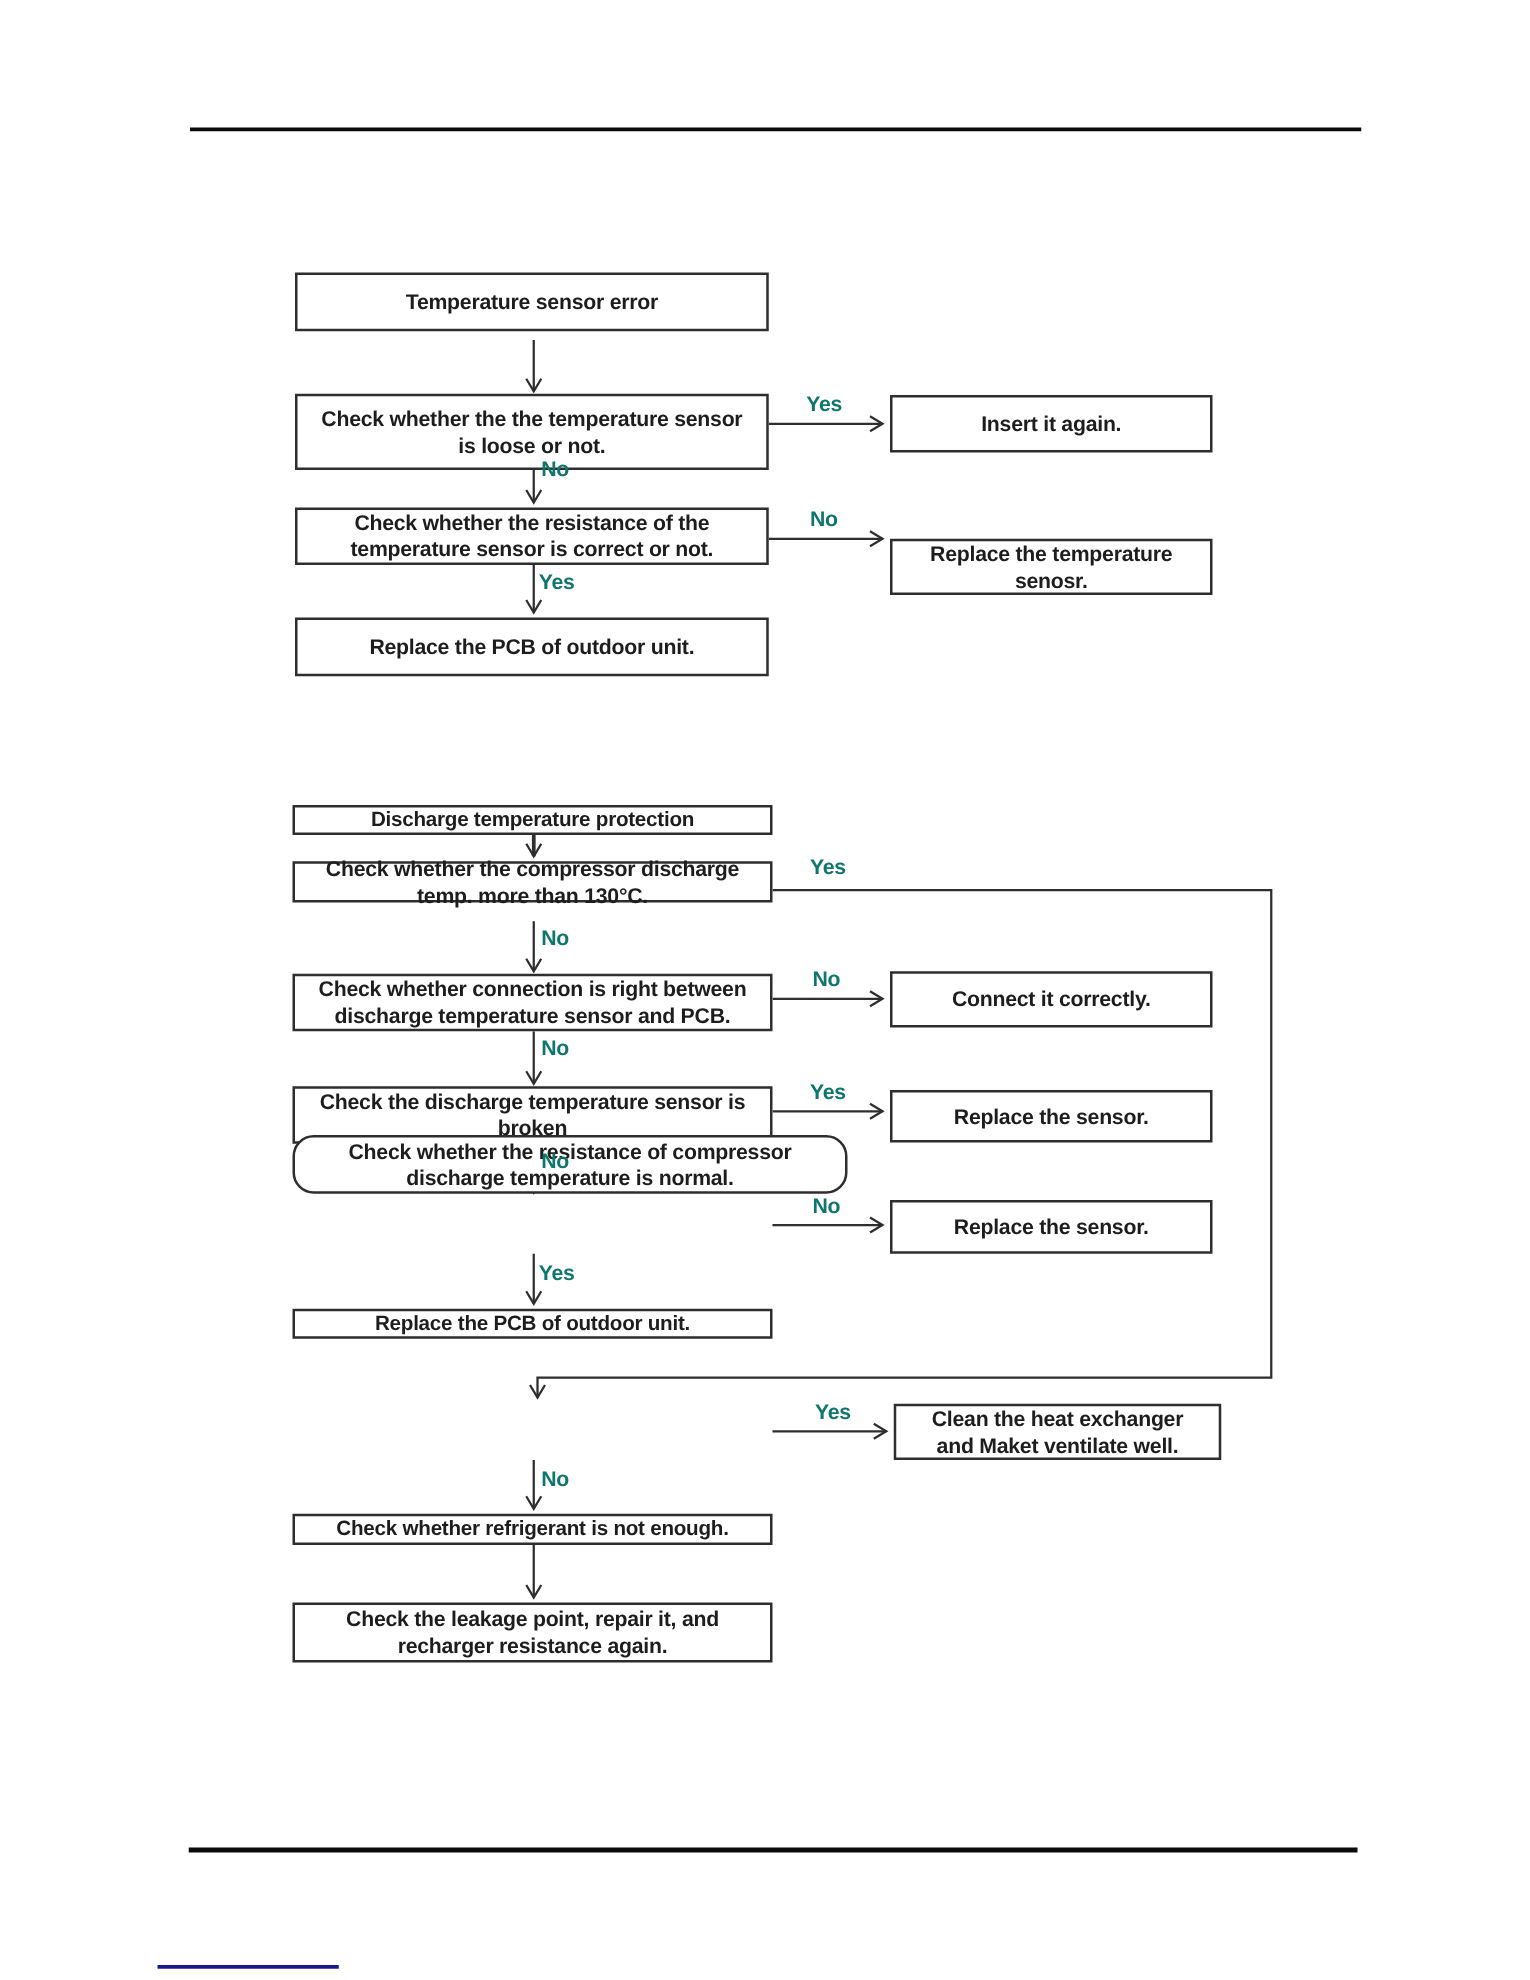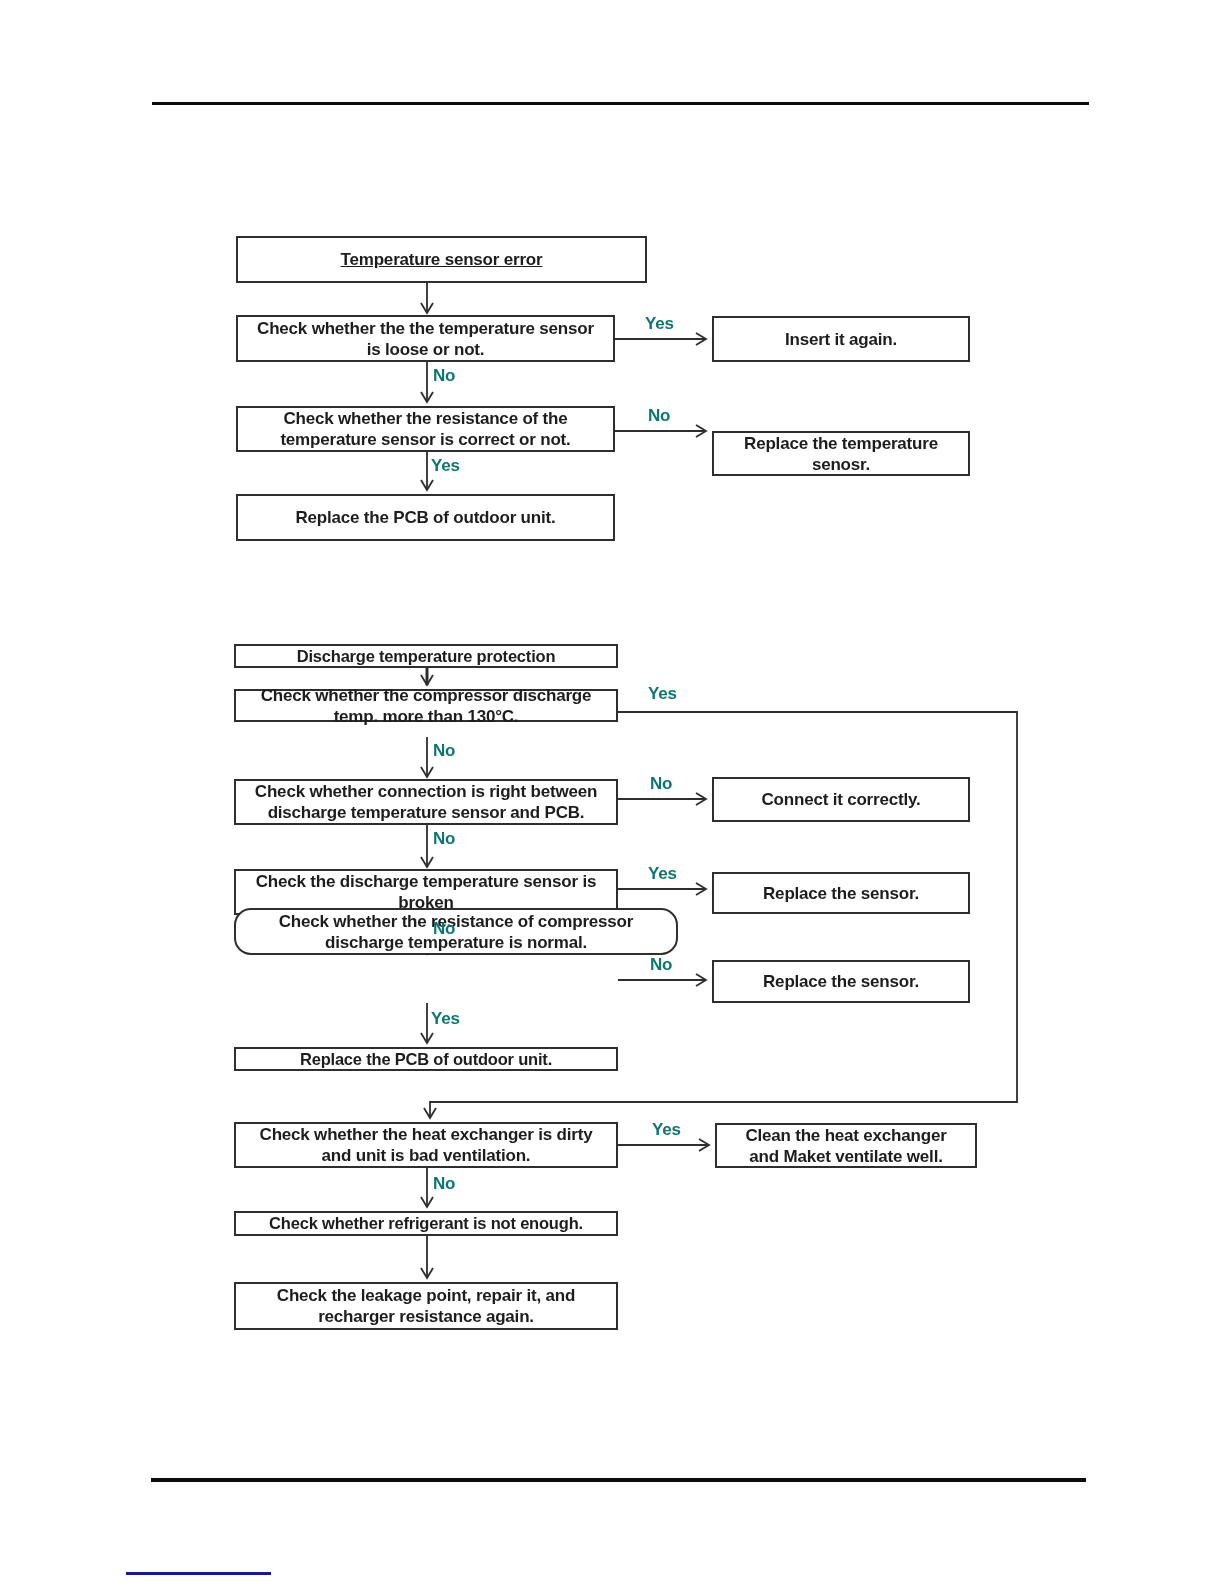--- a/index.html
+++ b/index.html
@@ -54,23 +54,23 @@
     <path d="M427,825 V867" marker-end="url(#arrow)"></path>
     <path d="M618,889 H706" marker-end="url(#arrow)"></path>
     <path d="M427,915 V954" marker-end="url(#arrow)"></path>
     <path d="M618,980 H706" marker-end="url(#arrow)"></path>
     <path d="M427,1003 V1043" marker-end="url(#arrow)"></path>
     <path d="M618,1145 H709" marker-end="url(#arrow)"></path>
     <path d="M427,1168 V1207" marker-end="url(#arrow)"></path>
     <path d="M427,1236 V1278" marker-end="url(#arrow)"></path>
   </svg>
 
-  <div class="node" style="left:236px; top:236px; width:411px; height:47px;text-decoration:underline;">Temperature sensor error</div>
+  <div class="node" style="left:236px; top:218px; width:379px; height:47px;">Temperature sensor error</div>
 
-  <div class="node" style="left:236px; top:315px; width:379px; height:47px;">Check whether the the temperature sensor
+  <div class="node" style="left:236px; top:315px; width:379px; height:61px;">Check whether the the temperature sensor
 is loose or not.</div>
 
   <div class="node" style="left:712px; top:316px; width:258px; height:46px;">Insert it again.</div>
 
   <div class="node" style="left:236px; top:406px; width:379px; height:46px;">Check whether the resistance of the
 temperature sensor is correct or not.</div>
 
   <div class="node" style="left:712px; top:407px; width:258px; height:45px;margin-top:24px;">Replace the temperature
 senosr.</div>
 
@@ -96,22 +96,20 @@
 
   <div class="node" style="left:712px; top:872px; width:258px; height:42px;">Replace the sensor.</div>
 
   <div class="node" style="left:234px; top:908px; width:444px; height:47px;border-radius:17px;">Check whether the resistance of compressor
 discharge temperature is normal.</div>
 
   <div class="node" style="left:712px; top:960px; width:258px; height:43px;">Replace the sensor.</div>
 
   <div class="node slim" style="left:234px; top:1047px; width:384px; height:24px;">Replace the PCB of outdoor unit.</div>
 
-  <div class="node" style="left:234px; top:1122px; width:384px; height:46px;">Check whether the heat exchanger is dirty
-and unit is bad ventilation.</div>
 
   <div class="node" style="left:715px; top:1123px; width:262px; height:45px;">Clean the heat exchanger
 and Maket ventilate well.</div>
 
   <div class="node slim" style="left:234px; top:1211px; width:384px; height:25px;">Check whether refrigerant is not enough.</div>
 
   <div class="node" style="left:234px; top:1282px; width:384px; height:48px;">Check the leakage point, repair it, and
 recharger resistance again.</div>
 
   <span class="edge-label" style="left:648px; top:684px;">Yes</span>

